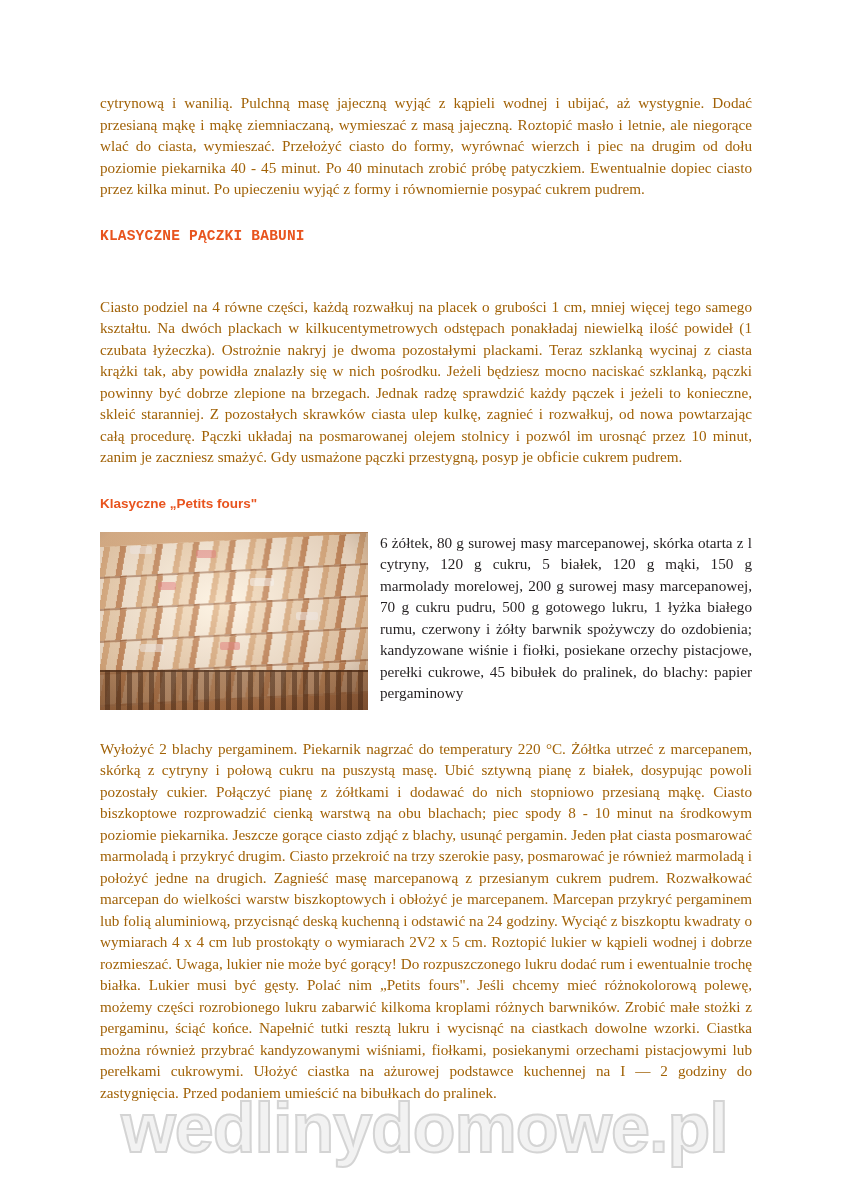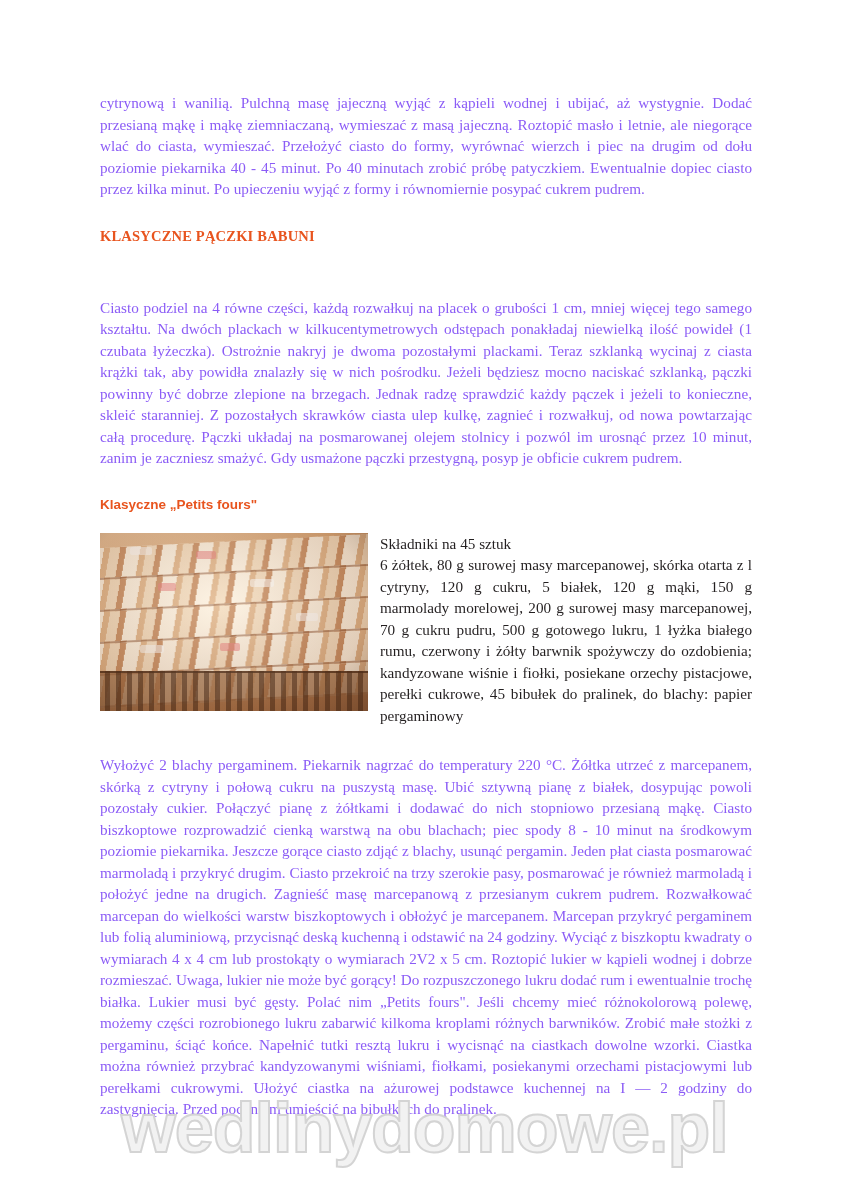--- a/index.html
+++ b/index.html
@@ -23,29 +23,29 @@
     position: absolute;
     left: 100px;
     top: 92px;
     width: 652px;
   }
   p.body-text {
     margin: 0 0 0 0;
     font-size: 15.2px;
     line-height: 21.5px;
     text-align: justify;
-    color: #8b5cf6;
+    color: #a16207;
     font-family: "Liberation Serif", serif;
   }
   .gap-sm { height: 21px; }
   .gap-md { height: 26px; }
   .gap-lg { height: 28px; }
   h2.heading-red {
     margin: 0;
-    font-family: Liberation Serif, serif;
+    font-family: Liberation Mono, monospace;
     font-size: 14.5px;
     font-weight: bold;
     color: #e8541e;
     letter-spacing: 0.2px;
   }
   h3.subheading-red {
     margin: 0;
     font-family: "Liberation Sans", sans-serif;
     font-size: 13.5px;
     font-weight: bold;
@@ -200,21 +200,20 @@
         <div class="glaze" style="left:150px; top:46px; width:24px; height:8px;"></div>
         <div class="pink" style="left:58px; top:50px; width:18px; height:8px;"></div>
         <div class="glaze" style="left:196px; top:80px; width:22px; height:8px;"></div>
         <div class="pink" style="left:120px; top:110px; width:20px; height:8px;"></div>
         <div class="glaze" style="left:40px; top:112px; width:24px; height:8px;"></div>
         <div class="tray"></div>
         <div class="layer vignette"></div>
       </div>
 
       <div class="ingredients-text">
-        <div class="first-line">Składniki na 45 sztuk</div>
         <div>6 żółtek, 80 g surowej masy marcepanowej, skórka otarta z l cytryny, 120 g cukru, 5 białek, 120 g mąki, 150 g marmolady morelowej, 200 g surowej masy marcepanowej, 70 g cukru pudru, 500 g gotowego lukru, 1 łyżka białego rumu, czerwony i żółty barwnik spożywczy do ozdobienia; kandyzowane wiśnie i fiołki, posiekane orzechy pistacjowe, perełki cukrowe, 45 bibułek do pralinek, do blachy: papier pergaminowy</div>
       </div>
 
     </div>
 
     <div class="gap-lg"></div>
 
     <p class="body-text">Wyłożyć 2 blachy pergaminem. Piekarnik nagrzać do temperatury 220 °C. Żółtka utrzeć z marcepanem, skórką z cytryny i połową cukru na puszystą masę. Ubić sztywną pianę z białek, dosypując powoli pozostały cukier. Połączyć pianę z żółtkami i dodawać do nich stopniowo przesianą mąkę. Ciasto biszkoptowe rozprowadzić cienką warstwą na obu blachach; piec spody 8 - 10 minut na środkowym poziomie piekarnika. Jeszcze gorące ciasto zdjąć z blachy, usunąć pergamin. Jeden płat ciasta posmarować marmoladą i przykryć drugim. Ciasto przekroić na trzy szerokie pasy, posmarować je również marmoladą i położyć jedne na drugich. Zagnieść masę marcepanową z przesianym cukrem pudrem. Rozwałkować marcepan do wielkości warstw biszkoptowych i obłożyć je marcepanem. Marcepan przykryć pergaminem lub folią aluminiową, przycisnąć deską kuchenną i odstawić na 24 godziny. Wyciąć z biszkoptu kwadraty o wymiarach 4 x 4 cm lub prostokąty o wymiarach 2V2 x 5 cm. Roztopić lukier w kąpieli wodnej i dobrze rozmieszać. Uwaga, lukier nie może być gorący! Do rozpuszczonego lukru dodać rum i ewentualnie trochę białka. Lukier musi być gęsty. Polać nim „Petits fours". Jeśli chcemy mieć różnokolorową polewę, możemy części rozrobionego lukru zabarwić kilkoma kroplami różnych barwników. Zrobić małe stożki z pergaminu, ściąć końce. Napełnić tutki resztą lukru i wycisnąć na ciastkach dowolne wzorki. Ciastka można również przybrać kandyzowanymi wiśniami, fiołkami, posiekanymi orzechami pistacjowymi lub perełkami cukrowymi. Ułożyć ciastka na ażurowej podstawce kuchennej na I — 2 godziny do zastygnięcia. Przed podaniem umieścić na bibułkach do pralinek.</p>
 
   </div>

